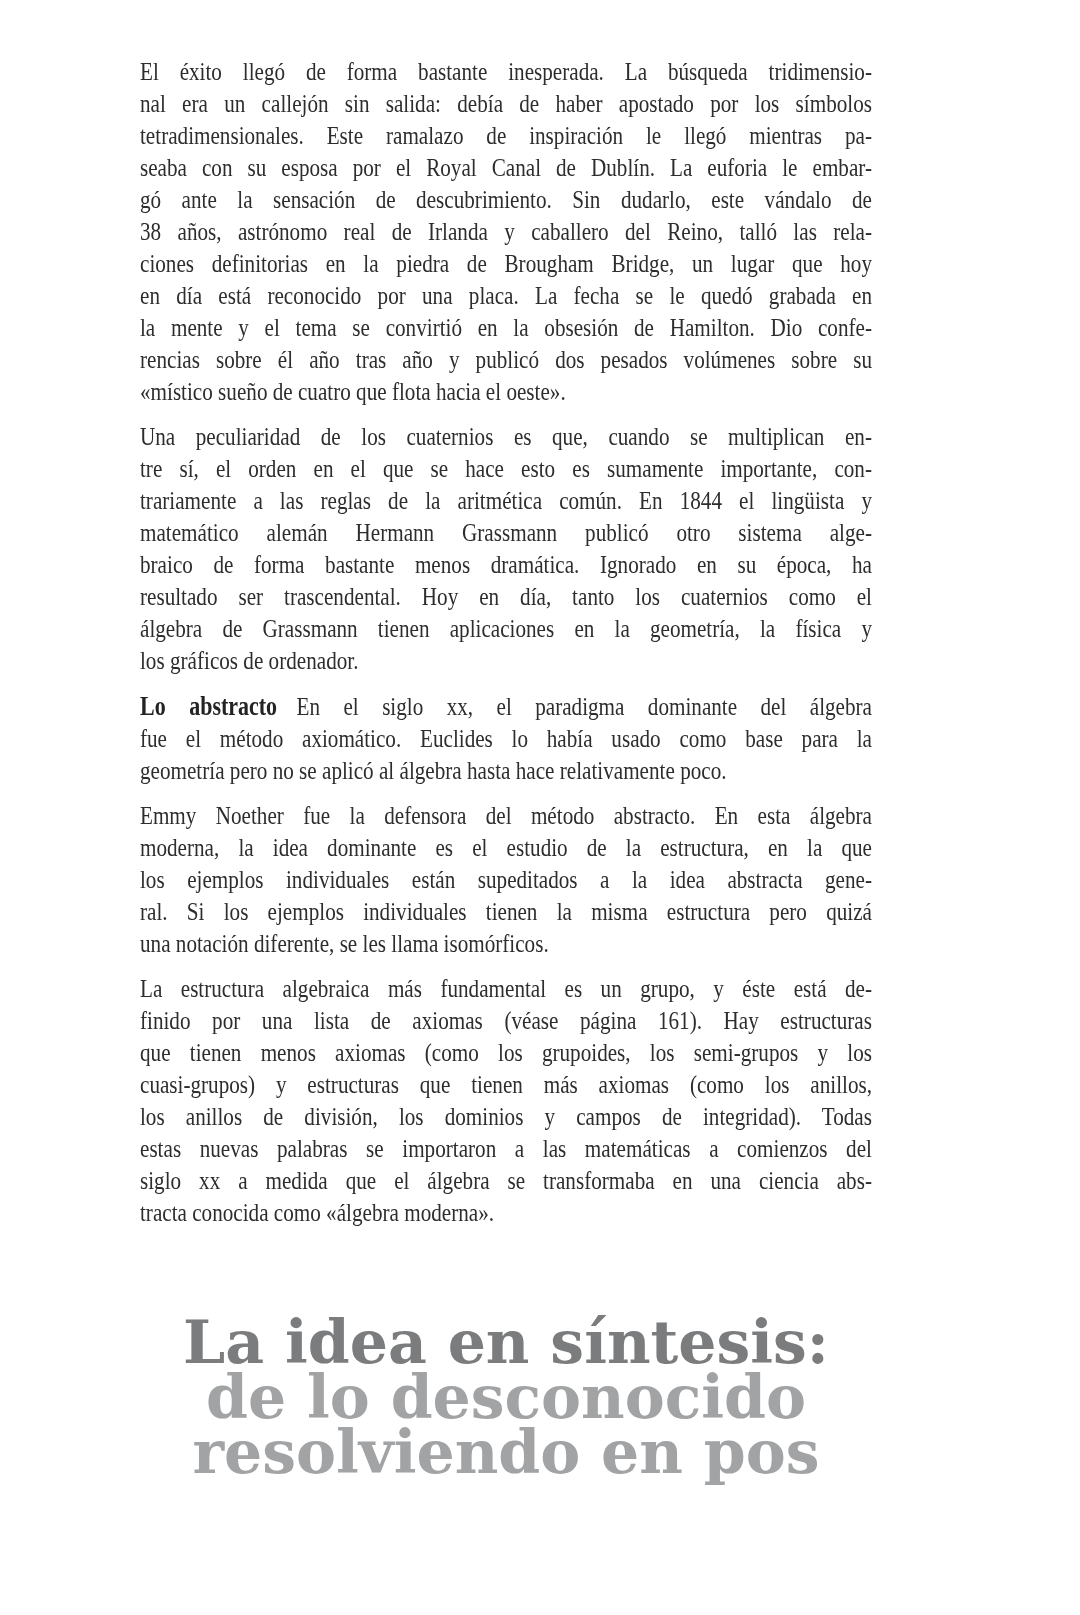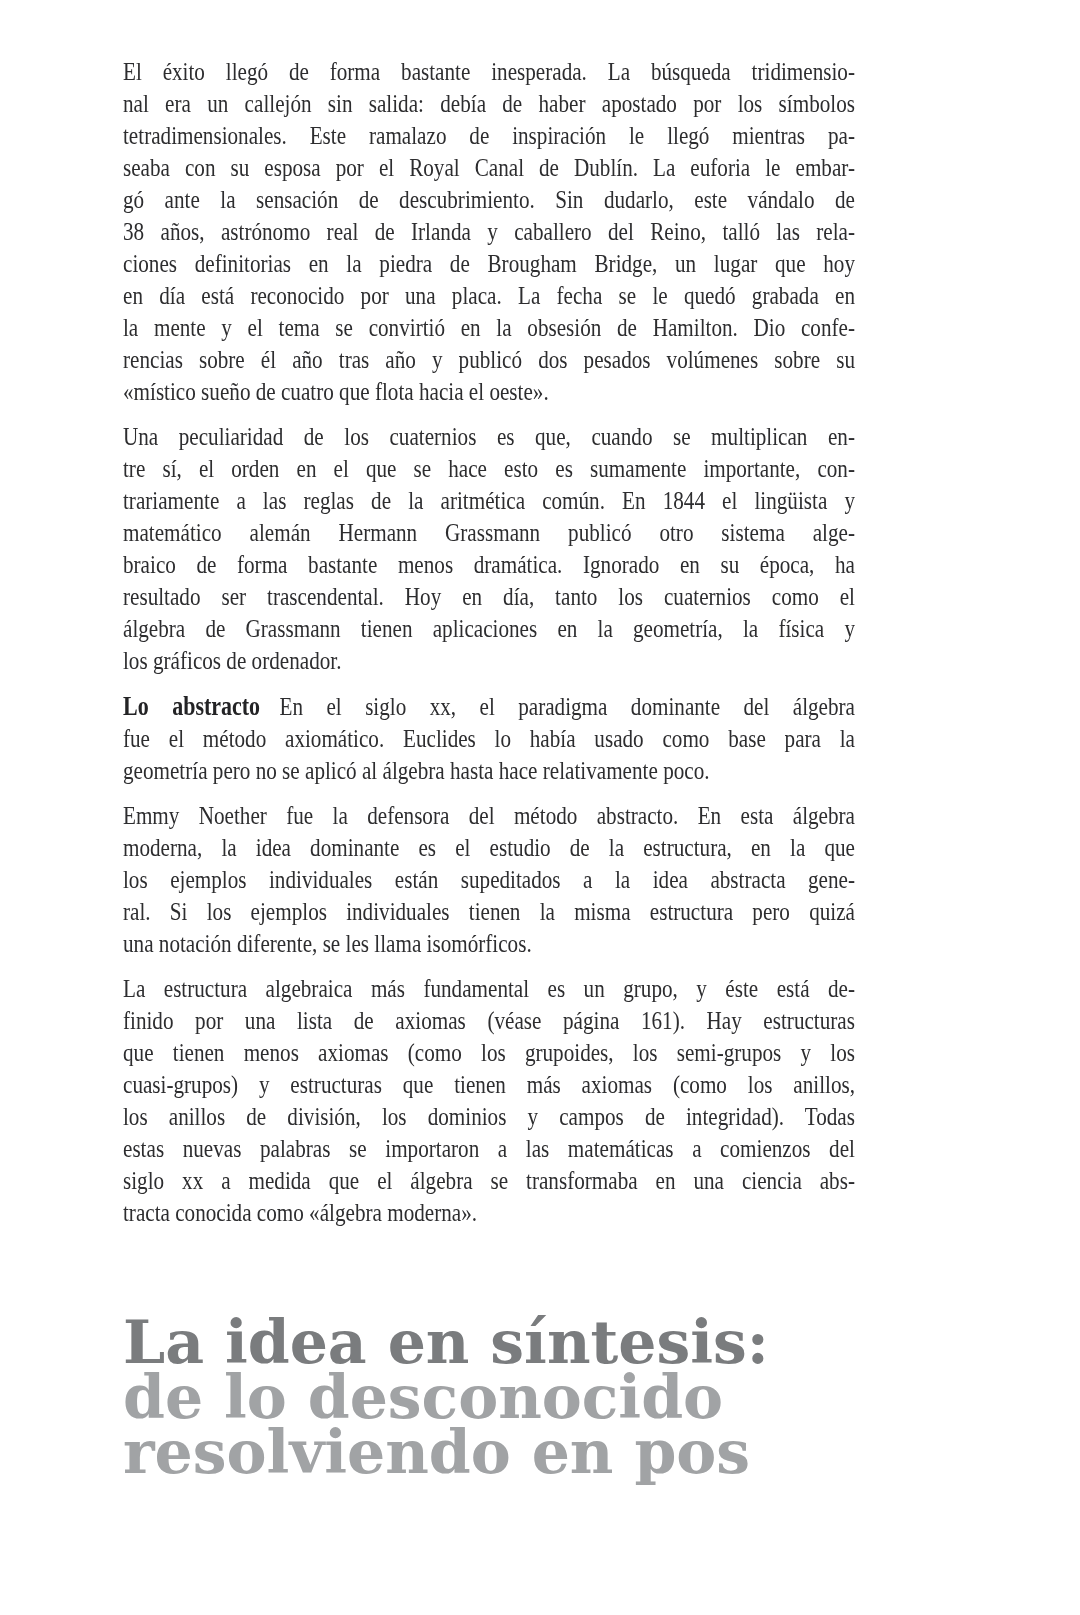--- a/index.html
+++ b/index.html
@@ -10,21 +10,21 @@
   }
   #page {
     position: relative;
     width: 1080px;
     height: 1615px;
     background: #ffffff;
     font-family: "Liberation Serif", serif;
   }
   #text-column {
     position: absolute;
-    left: 123px;
+    left: 140px;
     top: 56px;
     width: 732px;
   }
   #paragraphs {
     width: 900px;
     transform: scaleX(0.8133);
     transform-origin: 0 0;
     color: #2d2d2f;
     font-size: 26px;
     line-height: 32px;
@@ -42,21 +42,21 @@
   .runin {
     font-weight: bold;
     font-size: 27px;
     color: #232325;
     margin-right: 24px;
   }
   #idea-summary {
     position: relative;
     margin-top: 86px;
     width: 732px;
-    text-align: left;
+    text-align: center;
     font-family: "DejaVu Serif", serif;
     font-weight: bold;
     font-size: 60px;
     line-height: 55px;
     letter-spacing: 0px;
   }
   .idea-line {
     white-space: nowrap;
   }
 </style>

